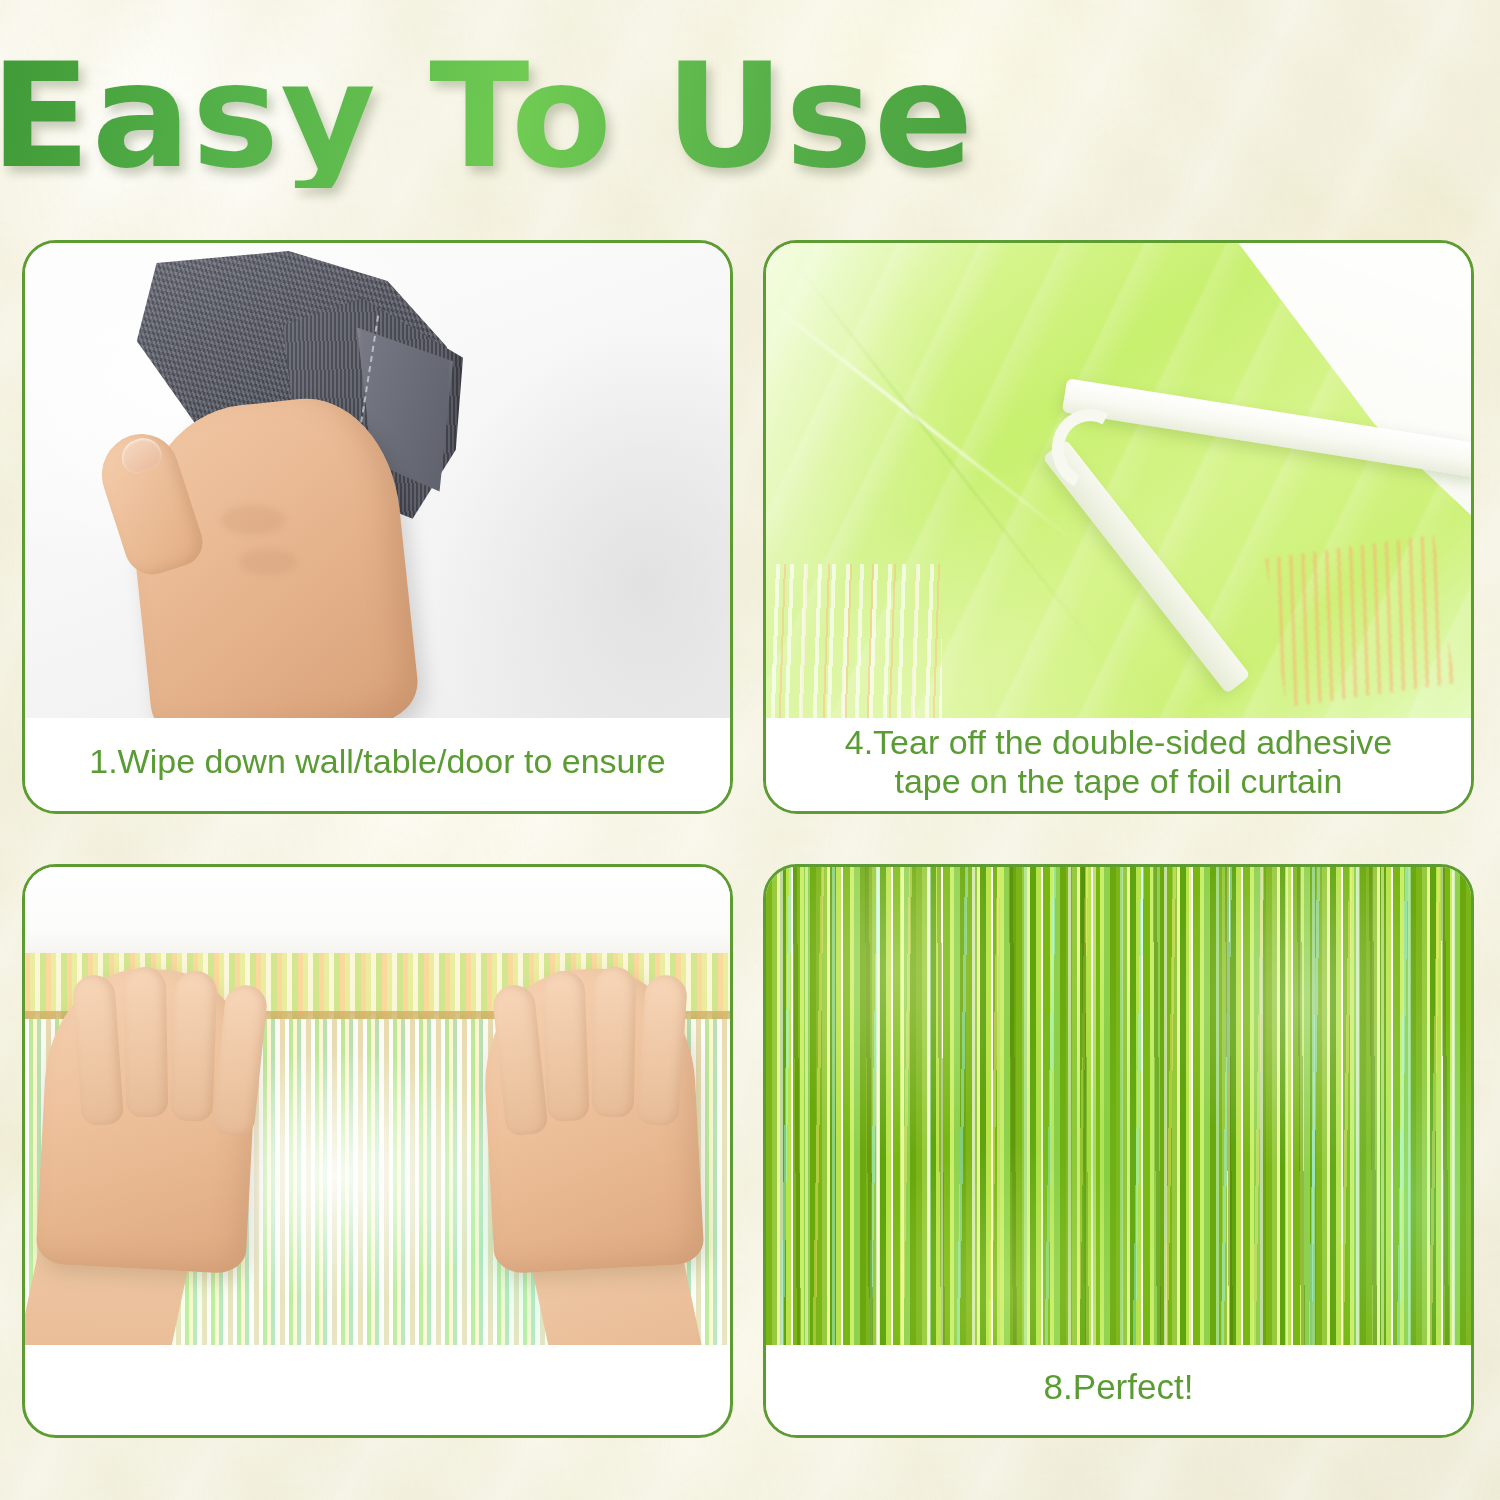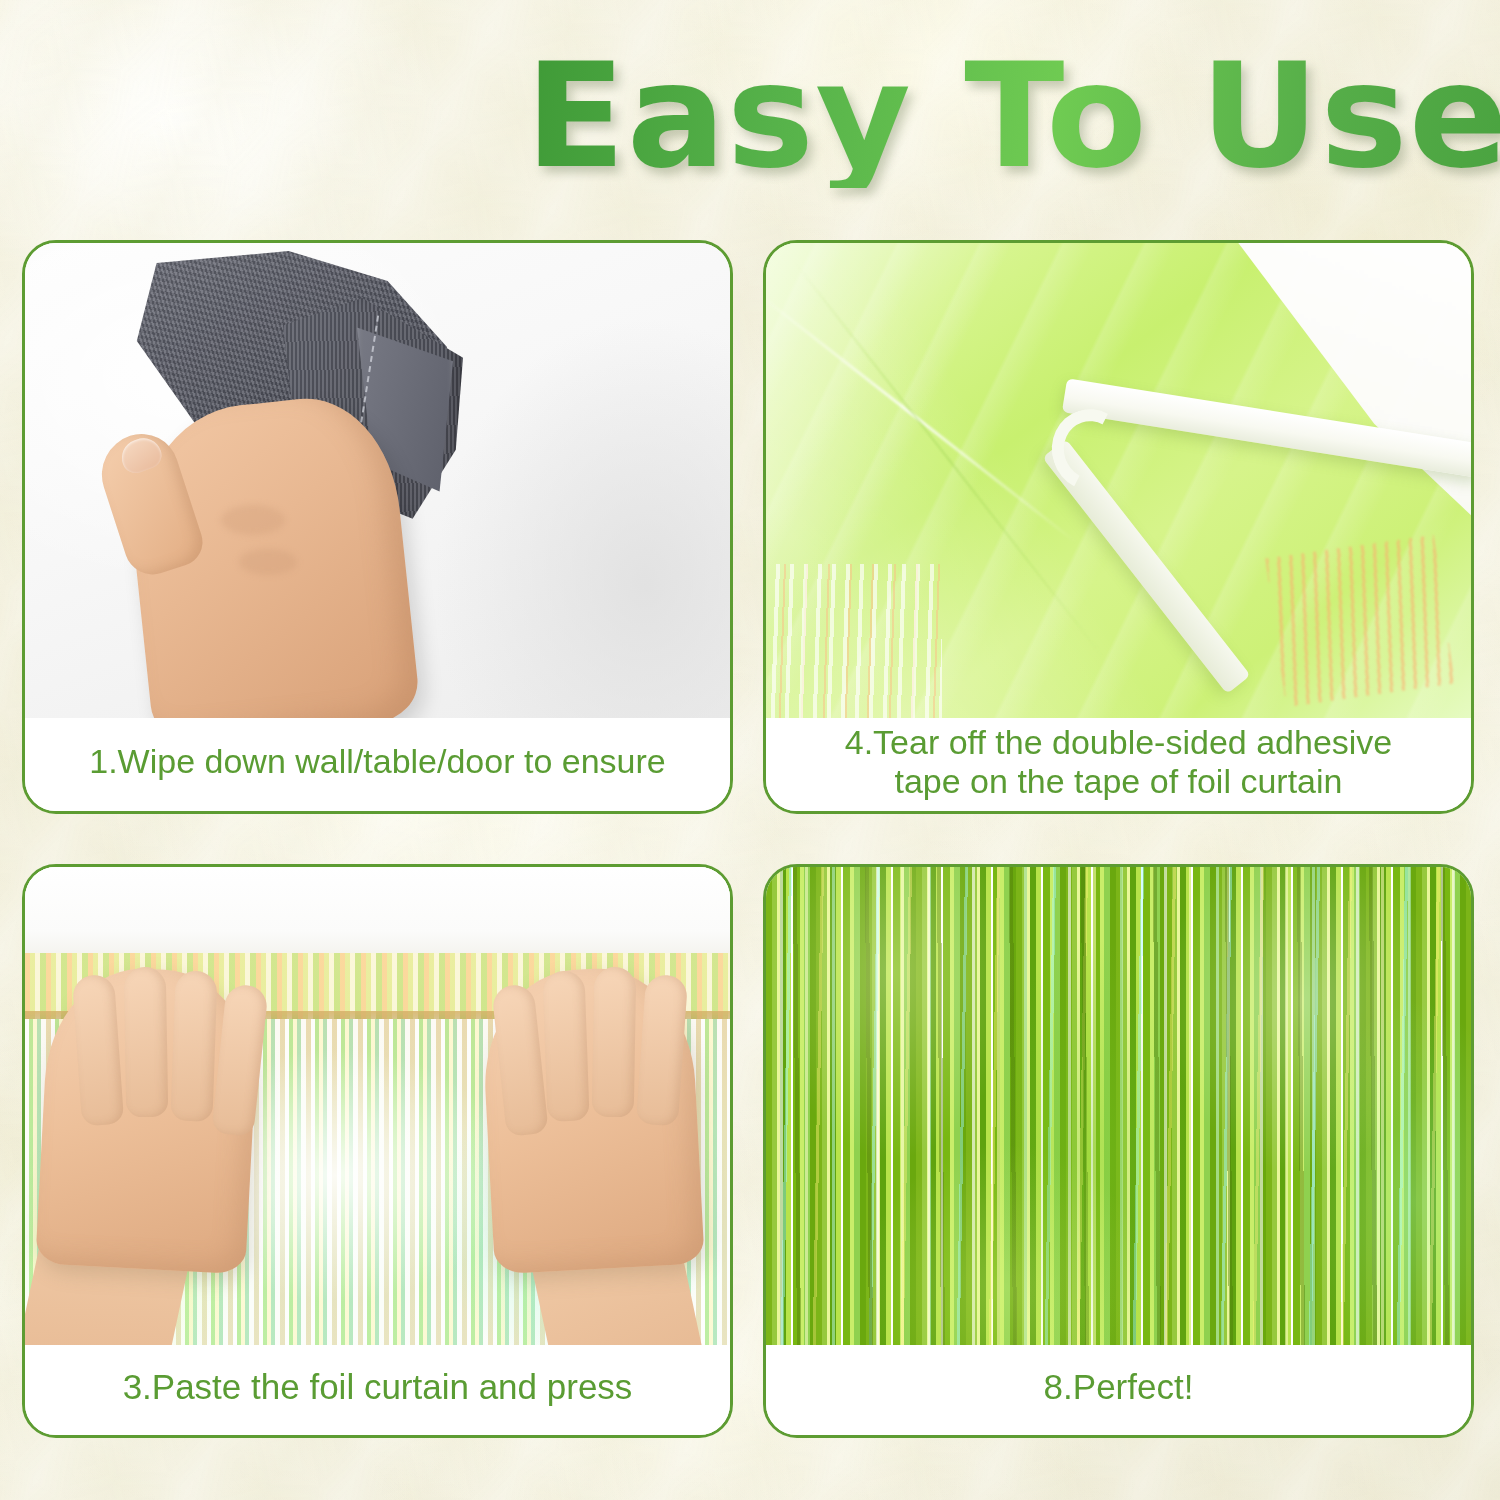--- a/index.html
+++ b/index.html
@@ -51,21 +51,21 @@
   
   .title-wrap {
     position: absolute;
     top: 28px;
     left: 0;
     width: 1500px;
     height: 175px;
     z-index: 3;
     display: flex;
     align-items: center;
-    justify-content: flex-end;
+    justify-content: flex-start;
   }
   .title {
     font-family: "DejaVu Sans", sans-serif;
     font-weight: 700;
     font-size: 144px;
     line-height: 1;
     letter-spacing: 1px;
     color: #56b04a;
     background: linear-gradient(98deg, #3f9a37 0%, #56b24a 26%, #6fcb52 54%, #56ae49 80%, #4aa340 100%);
     -webkit-background-clip: text;
@@ -488,23 +488,20 @@
       <div class="hand3 right"></div>
       <div class="finger" style="left:52px;top:108px;transform:rotate(-4deg);"></div>
       <div class="finger" style="left:100px;top:100px;transform:rotate(-1deg);"></div>
       <div class="finger" style="left:148px;top:104px;transform:rotate(2deg);"></div>
       <div class="finger" style="left:194px;top:118px;transform:rotate(6deg);"></div>
       <div class="finger" style="left:474px;top:118px;transform:rotate(-6deg);"></div>
       <div class="finger" style="left:520px;top:104px;transform:rotate(-2deg);"></div>
       <div class="finger" style="left:568px;top:100px;transform:rotate(1deg);"></div>
       <div class="finger" style="left:616px;top:108px;transform:rotate(4deg);"></div>
     </div>
-    <div class="caption single">
-      <span>3.Paste the foil curtain and press</span>
-    </div>
   </div>
 
   <div class="card">
     <div class="photo taller p4">
       <div class="shimmer-a"></div>
       <div class="shimmer-b"></div>
       <div class="dark-streaks"></div>
       <div class="blotch"></div>
     </div>
     <div class="caption single">

